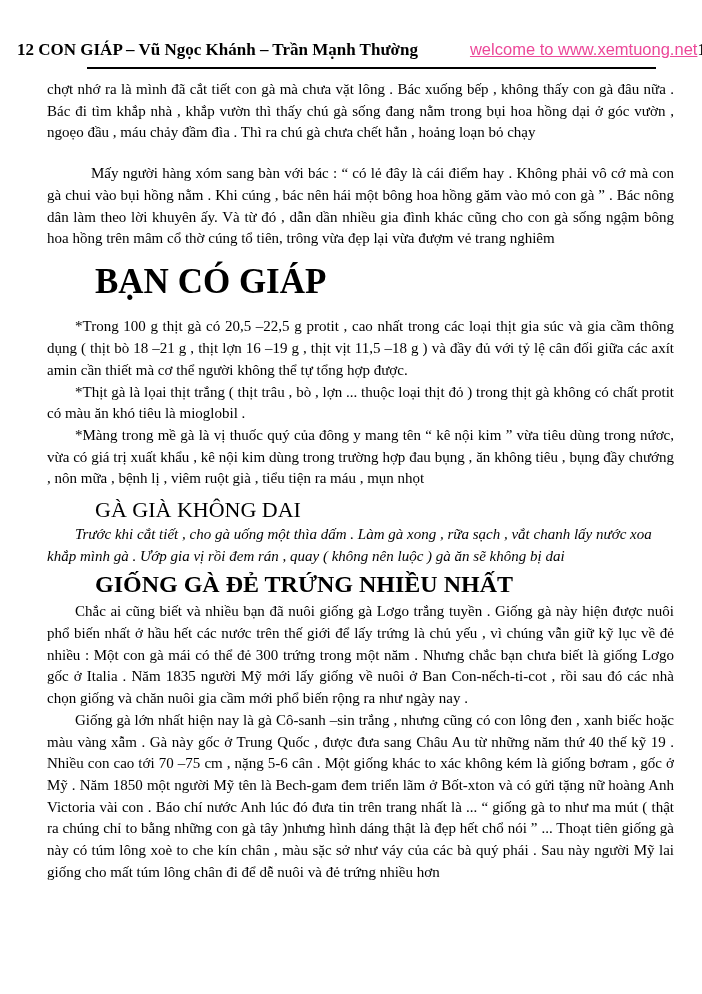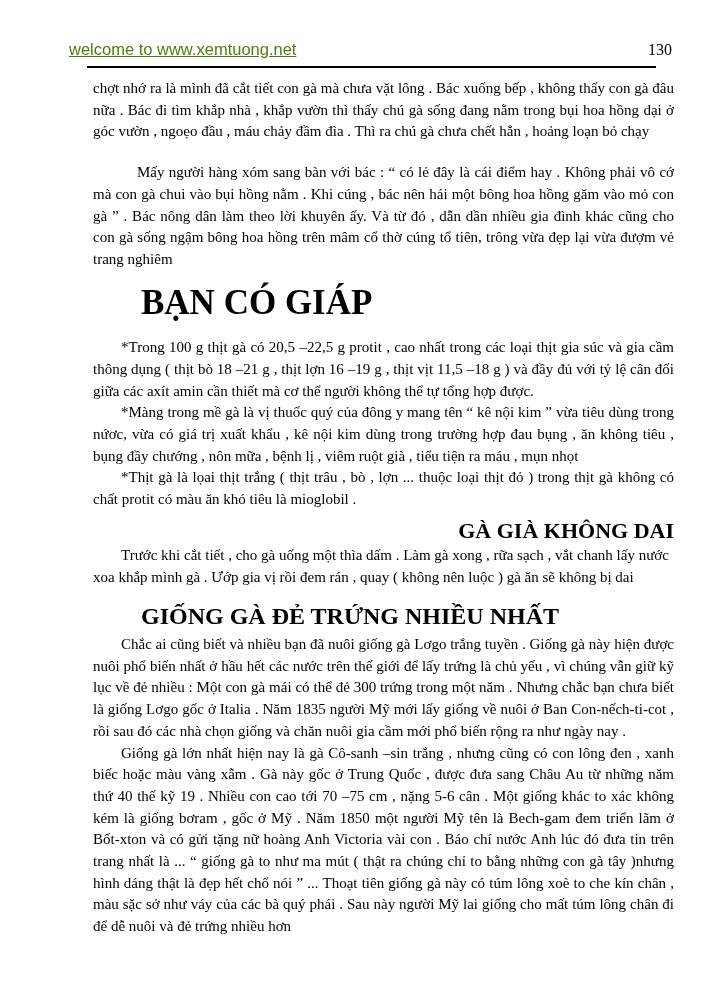--- a/index.html
+++ b/index.html
@@ -24,93 +24,93 @@
     padding: 40px 30px 0 17px;
   }
   .book-title {
     font-weight: bold;
     font-size: 17px;
     white-space: nowrap;
   }
   .site-link {
     font-family: "Liberation Sans", "DejaVu Sans", sans-serif;
     font-size: 16.5px;
-    color: #4d7c0f;
+    color: #ec4899;
     text-decoration: underline;
     white-space: nowrap;
     margin-left: 52px;
   }
   .page-number {
     font-size: 16px;
     white-space: nowrap;
   }
   .header-rule {
     margin: 7px 0 0 87px;
     width: 569px;
     height: 0;
     border-top: 2px solid #000000;
   }
   .page-body {
-    padding: 10px 28px 0 93px;
+    padding: 10px 28px 0 47px;
   }
   .body-text {
     margin: 0;
     font-size: 15px;
     line-height: 21.7px;
     text-align: justify;
   }
   .indent-lg { text-indent: 44px; margin-top: 19px; }
   .indent-sm { text-indent: 28px; }
-  .ragged { text-align: left; }
+  .ragged { text-align: left; font-style: italic; }
   .heading-xl {
     margin: 13px 0 15px 48px;
     font-size: 35px;
     font-weight: bold;
     line-height: 1.1;
   }
   .heading-md {
     margin: 7px 0 2px 48px;
     font-size: 22px;
-    font-weight: bold;
+    font-weight: normal;
     line-height: 1.15;
-    text-align: right;
   }
   .heading-lg {
-    margin: 15px 0 3px 48px;
+    margin: 3px 0 3px 48px;
     font-size: 24px;
     font-weight: bold;
     line-height: 1.15;
   }
   .spaced { margin-top: 22px; }
 </style>
 </head>
 <body>
 
 <div class="page">
 
   <header class="page-header">
+    <span class="book-title">12 CON GIÁP – Vũ Ngọc Khánh – Trần Mạnh Thường</span>
     <a class="site-link" href="#">welcome to www.xemtuong.net</a>
     <span class="page-number">130</span>
   </header>
 
   <div class="header-rule"></div>
 
   <main class="page-body">
 
     <p class="body-text">chợt nhớ ra là mình đã cắt tiết con gà mà chưa vặt lông . Bác xuống bếp , không thấy con gà đâu nữa . Bác đi tìm khắp nhà , khắp vườn thì thấy chú gà sống đang nằm trong bụi hoa hồng dại ở góc vườn , ngoẹo đầu , máu chảy đầm đìa . Thì ra chú gà chưa chết hẳn , hoảng loạn bỏ chạy</p>
 
     <p class="body-text indent-lg">Mấy người hàng xóm sang bàn với bác : “ có lẻ đây là cái điểm hay . Không phải vô cớ mà con gà chui vào bụi hồng nằm . Khi cúng , bác nên hái một bông hoa hồng găm vào mỏ con gà ” . Bác nông dân làm theo lời khuyên ấy. Và từ đó , dẫn dần nhiều gia đình khác cũng cho con gà sống ngậm bông hoa hồng trên mâm cổ thờ cúng tổ tiên, trông vừa đẹp lại vừa đượm vẻ trang nghiêm</p>
 
     <h1 class="heading-xl">BẠN CÓ GIÁP</h1>
 
     <p class="body-text indent-sm">*Trong 100 g thịt gà có 20,5 –22,5 g protit , cao nhất trong các loại thịt gia súc và gia cầm thông dụng ( thịt bò 18 –21 g , thịt lợn 16 –19 g , thịt vịt 11,5 –18 g ) và đầy đủ với tỷ lệ cân đối giữa các axít amin cần thiết mà cơ thể người không thể tự tổng hợp  được.</p>
 
+    <p class="body-text indent-sm">*Thịt gà là lọai thịt trắng ( thịt trâu , bò , lợn ... thuộc loại thịt đỏ ) trong thịt gà không có chất protit có màu ăn khó tiêu là mioglobil .</p>
+
     <p class="body-text indent-sm">*Màng trong mề gà là vị thuốc quý của đông y mang tên “ kê nội kim ” vừa tiêu dùng trong nứơc, vừa có giá trị xuất khẩu , kê nội kim dùng trong trường hợp đau bụng , ăn không tiêu , bụng đầy chướng , nôn mữa , bệnh lị , viêm ruột già , tiểu tiện ra máu , mụn nhọt</p>
-
-    <p class="body-text indent-sm">*Thịt gà là lọai thịt trắng ( thịt trâu , bò , lợn ... thuộc loại thịt đỏ ) trong thịt gà không có chất protit có màu ăn khó tiêu là mioglobil .</p>
 
     <h2 class="heading-md">GÀ GIÀ KHÔNG DAI</h2>
 
     <p class="body-text indent-sm ragged">Trước khi cắt tiết , cho gà uống một thìa dấm . Làm gà xong , rữa sạch , vắt chanh lấy nước xoa khắp mình gà . Ướp gia vị rồi đem rán , quay ( không nên luộc ) gà ăn sẽ không bị dai</p>
 
     <h2 class="heading-lg">GIỐNG GÀ ĐẺ TRỨNG NHIỀU NHẤT</h2>
 
     <p class="body-text indent-sm">Chắc ai cũng biết và nhiều bạn đã nuôi giống gà Lơgo trắng tuyền . Giống gà này hiện được nuôi phổ biến nhất ở hầu hết các nước trên thế giới để lấy trứng là chủ yếu , vì chúng vẫn giữ kỹ lục về đẻ nhiều : Một con gà mái có thể đẻ 300 trứng trong một năm . Nhưng chắc bạn chưa biết là giống Lơgo gốc ở Italia . Năm 1835 người Mỹ mới lấy giống về nuôi ở Ban Con-nếch-ti-cot , rồi sau đó các nhà chọn giống và chăn nuôi gia cầm mới phổ biến rộng ra như ngày nay .</p>
 
 

